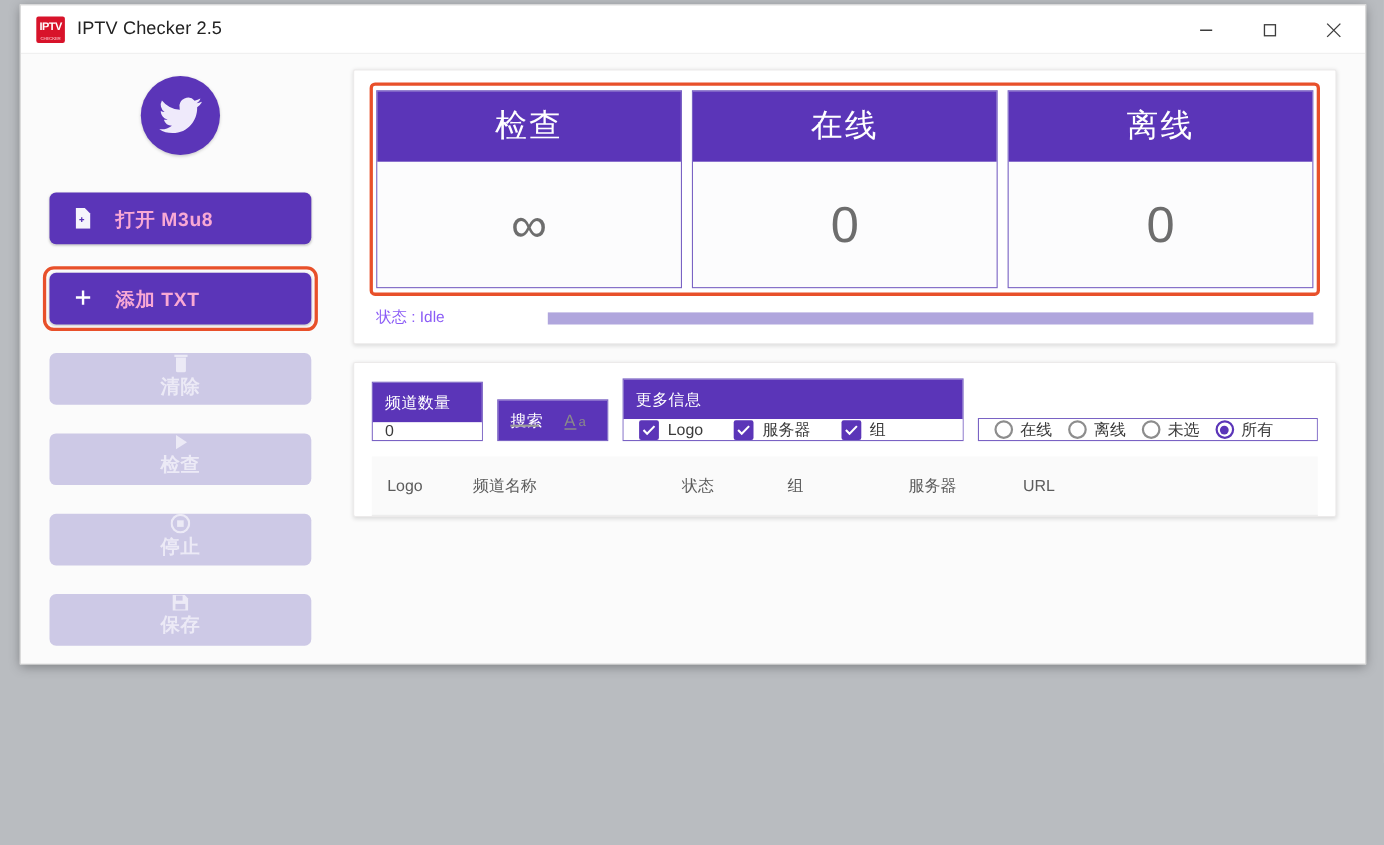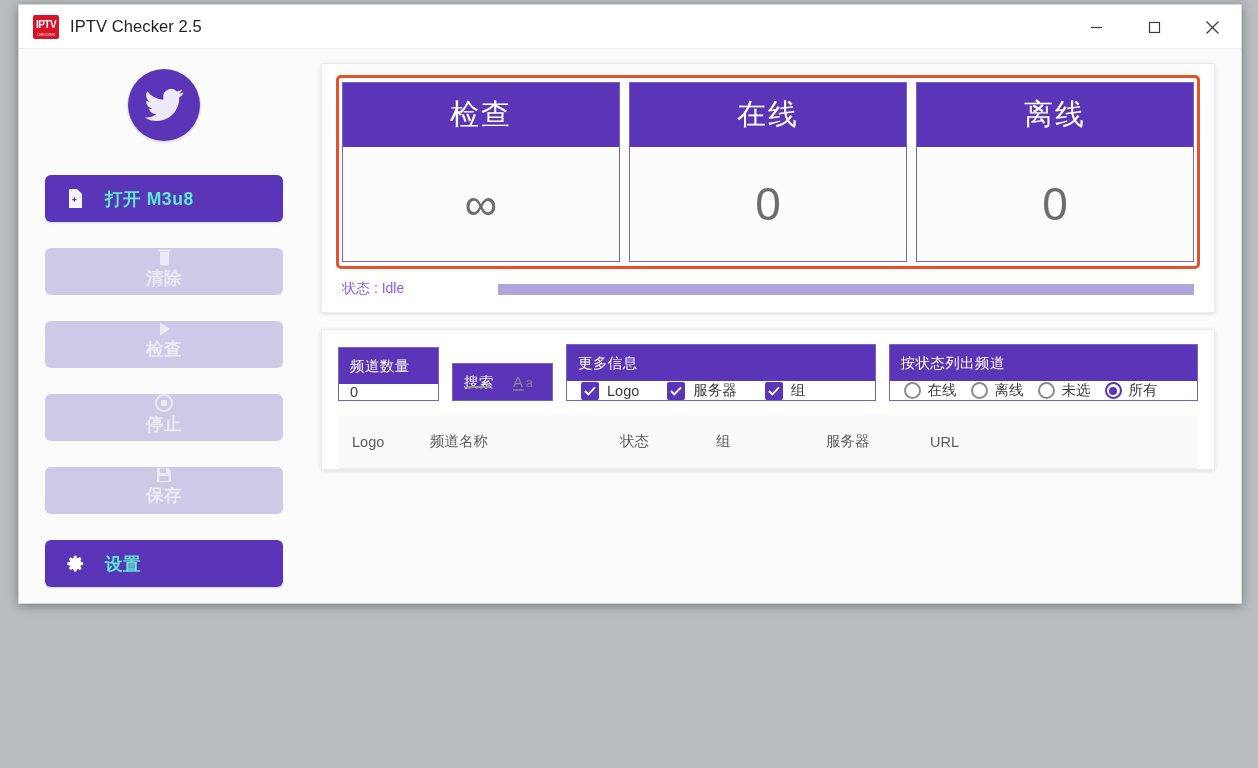--- a/index.html
+++ b/index.html
@@ -79,21 +79,21 @@
     margin-bottom: 26px;
     position: relative;
     border: none;
     font-family: inherit;
   }
   .btn .b-icon {
     width: 60px; display: flex; align-items: center; justify-content: center;
     flex: none;
   }
   .btn .b-label {
-    font-size: 17.5px; font-weight: bold; color: #5eead4;
+    font-size: 17.5px; font-weight: bold; color: #f9a8d4;
     letter-spacing: .6px;
   }
   .btn.enabled { background: #5b35b8; box-shadow: 0 1px 2px rgba(0,0,0,.18); }
   .btn.disabled { background: #cdc9e6; flex-direction: column; }
   .btn.disabled .b-label { color: #eceaf6; }
   .btn.highlight::after {
     content: "";
     position: absolute; left: -6px; top: -6px; right: -6px; bottom: -6px;
     border: 3px solid #e8502a;
     border-radius: 10px;
@@ -253,20 +253,28 @@
       <div class="btn enabled">
         <span class="b-icon">
           <svg width="17" height="19" viewBox="0 0 17 19">
             <path fill="#ffffff" d="M2 0h8l5 5v14H2z" opacity=".95"></path>
             <path fill="#5b35b8" d="M9.5 10h-1.6v-1.6h-1.2V10H5.1v1.2h1.6v1.6h1.2v-1.6h1.6z"></path>
           </svg>
         </span>
         <span class="b-label">打开 M3u8</span>
       </div>
 
+      <div class="btn enabled highlight">
+        <span class="b-icon">
+          <svg width="17" height="17" viewBox="0 0 17 17">
+            <path fill="#ffffff" d="M7.4 1h2.2v5.4H15v2.2H9.6V14H7.4V8.6H2V6.4h5.4z"></path>
+          </svg>
+        </span>
+        <span class="b-label">添加 TXT</span>
+      </div>
 
       <div class="btn disabled">
         <span class="b-icon">
           <svg width="15" height="18" viewBox="0 0 15 18">
             <path fill="#eceaf6" d="M3 4h9v12a1.5 1.5 0 0 1-1.5 1.5h-6A1.5 1.5 0 0 1 3 16z"></path>
             <rect x="1.5" y="1.5" width="12" height="2" fill="#eceaf6"></rect>
           </svg>
         </span>
         <span class="b-label">清除</span>
       </div>
@@ -398,21 +406,20 @@
                   <svg width="12" height="10" viewBox="0 0 12 10">
                       <path d="M1 5l3.3 3.4L11 1.4" fill="none" stroke="#fff" stroke-width="1.9"></path>
                     </svg>
                 </span>
                 <span class="chk-label">组</span>
               </div>
             </div>
           </div>
 
           <div class="panel p-status">
-            <div class="panel-head">按状态列出频道</div>
             <div class="panel-body">
               <div class="radio">
                 <span class="radio-dot"></span>
                 <span class="radio-label">在线</span>
               </div>
               <div class="radio">
                 <span class="radio-dot"></span>
                 <span class="radio-label">离线</span>
               </div>
               <div class="radio">

